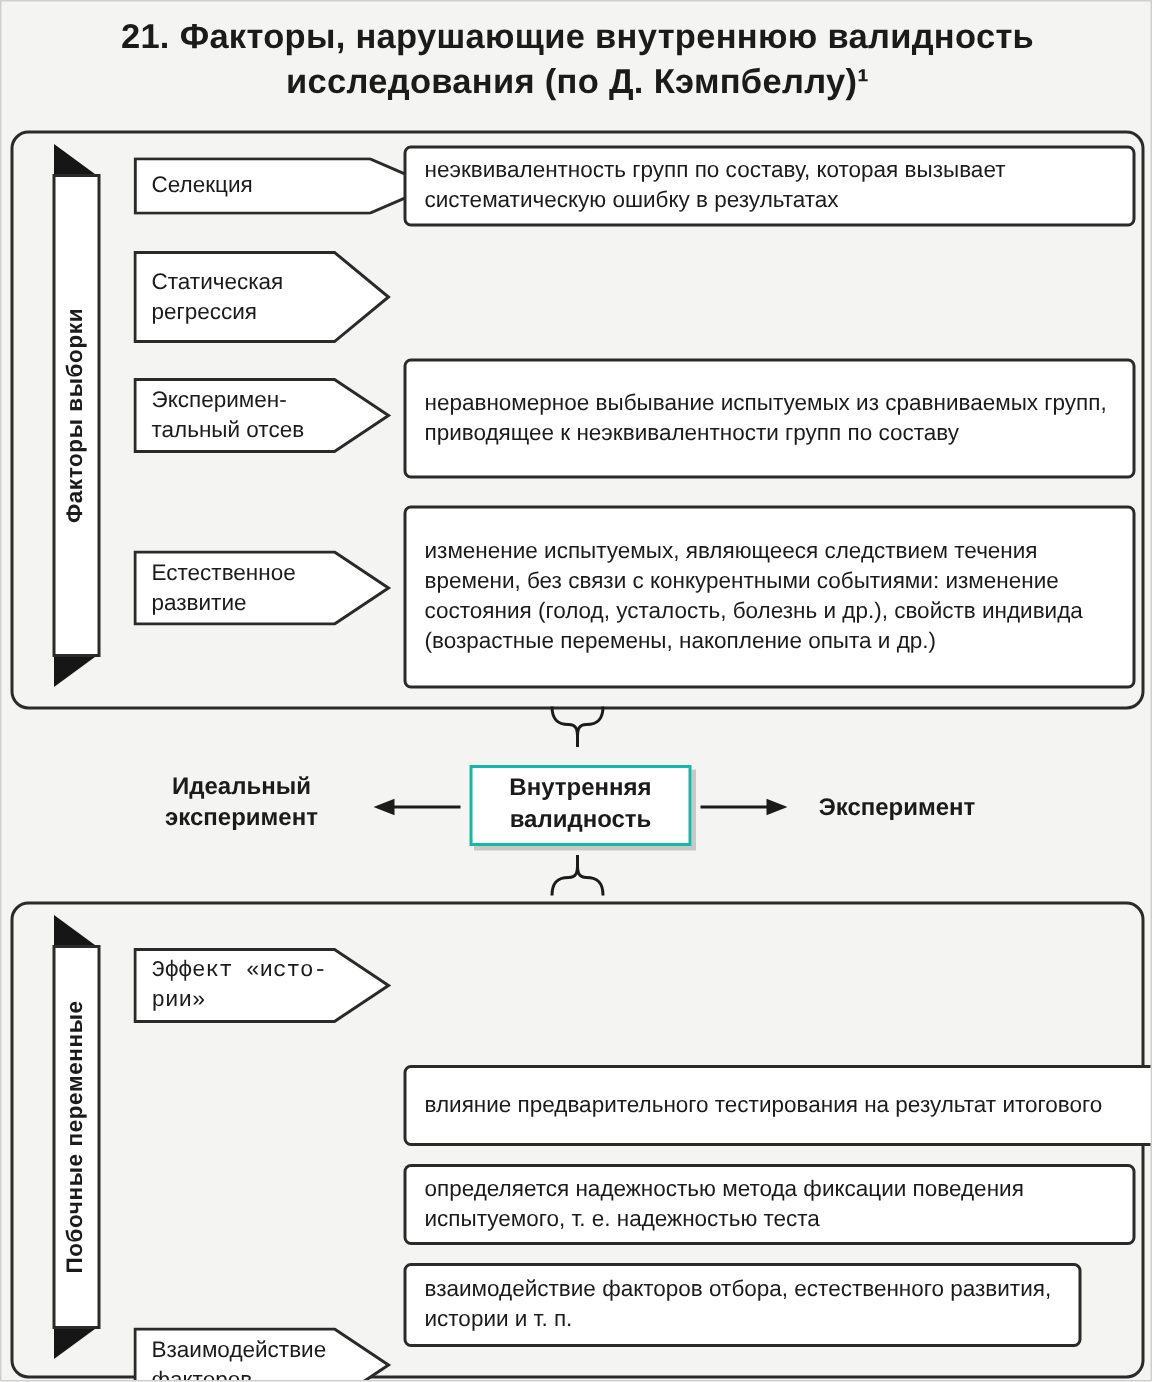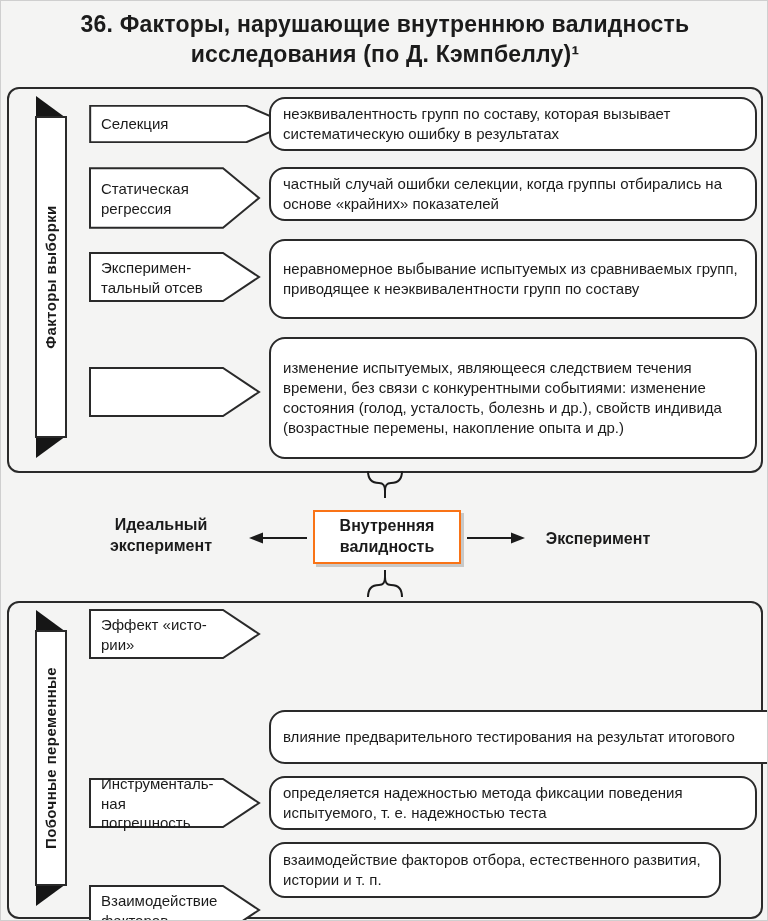--- a/index.html
+++ b/index.html
@@ -13,21 +13,21 @@
     position:absolute; left:0; top:8px; width:768px;
     text-align:center; font-weight:700; font-size:23px; line-height:1.32;
     white-space:pre-line; letter-spacing:0.2px;
   }
   .frame {
     position:absolute; border:2px solid #2a2a2a; border-radius:12px;
     background:transparent;
   }
   .desc-box {
     position:absolute; background:#ffffff; border:2px solid #2a2a2a;
-    border-radius:16px; display:flex; align-items:center; box-sizing:border-box;
+    border-radius:5px; display:flex; align-items:center; box-sizing:border-box;
   }
   .desc-text { padding:4px 12px; font-size:15px; line-height:1.33; }
   .arrow-label { position:absolute; }
   .arrow-label svg { position:absolute; left:0; top:0; width:100%; height:100%; }
   .arrow-text {
     position:absolute; left:12px; right:42px; top:50%;
     transform:translateY(-50%); font-size:15px; line-height:1.3;
     white-space:pre-line;
   }
   .banner { position:absolute; }
@@ -35,37 +35,37 @@
   .banner-text {
     position:absolute; left:50%; top:50%;
     transform:translate(-50%,-50%) rotate(-90deg);
     white-space:nowrap; font-weight:700; font-size:15px; letter-spacing:0.4px;
   }
   .mid-label {
     position:absolute; text-align:center; font-weight:700; font-size:16px;
     line-height:1.3; white-space:pre-line;
   }
   .center-box {
-    position:absolute; background:#ffffff; border:2px solid #f97316;
+    position:absolute; background:#ffffff; border:2px solid #14b8a6;
     display:flex; align-items:center; justify-content:center; text-align:center;
     font-weight:700; font-size:16px; line-height:1.3; white-space:pre-line;
     box-shadow:3px 3px 0 rgba(0,0,0,0.18); box-sizing:border-box;
   }
   .icon-abs { position:absolute; }
   .shape-stroke { fill:#ffffff; stroke:#2a2a2a; stroke-width:2; }
   .wedge { fill:#161616; }
   .line-stroke { stroke:#1b1b1b; stroke-width:2; fill:none; }
   .solid { fill:#1b1b1b; }
 </style>
 </head>
 <body>
 
 <div class="canvas">
 
-  <div class="title">36. Факторы, нарушающие внутреннюю валидность
+  <div class="title">21. Факторы, нарушающие внутреннюю валидность
 исследования (по Д. Кэмпбеллу)¹</div>
 
   <div class="frame" style="left:6px; top:86px; width:752px; height:382px;"></div>
 
   <div class="banner" style="left:26px; top:92px; width:46px; height:368px;">
     <svg width="46" height="368" viewBox="0 0 46 368">
       <polygon class="wedge" points="9,3 39,25 9,25"></polygon>
       <polygon class="wedge" points="9,365 39,343 9,343"></polygon>
       <rect class="shape-stroke" x="9" y="24" width="30" height="320"></rect>
     </svg>
@@ -82,39 +82,38 @@
     <div class="desc-text">неэквивалентность групп по составу, которая вызывает систематическую ошибку в результатах</div>
   </div>
 
   <div class="arrow-label" style="left:88px; top:166px; width:172px; height:62px;">
     <svg viewBox="0 0 172 48" preserveAspectRatio="none">
       <polygon class="shape-stroke" vector-effect="non-scaling-stroke" points="1,1 134,1 170,24 134,47 1,47"></polygon>
     </svg>
     <div class="arrow-text">Статическая
 регрессия</div>
   </div>
-  <div class="desc-box" style="left:268px; top:166px; width:488px; height:54px;">
-    <div class="desc-text">частный случай ошибки селекции, когда группы отбирались на основе «крайних» показателей</div>
-  </div>
 
   <div class="arrow-label" style="left:88px; top:251px; width:172px; height:50px;">
     <svg viewBox="0 0 172 48" preserveAspectRatio="none">
       <polygon class="shape-stroke" vector-effect="non-scaling-stroke" points="1,1 134,1 170,24 134,47 1,47"></polygon>
     </svg>
     <div class="arrow-text">Эксперимен-
 тальный отсев</div>
   </div>
   <div class="desc-box" style="left:268px; top:238px; width:488px; height:80px;">
     <div class="desc-text">неравномерное выбывание испытуемых из сравниваемых групп, приводящее к неэквивалентности групп по составу</div>
   </div>
 
   <div class="arrow-label" style="left:88px; top:366px; width:172px; height:50px;">
     <svg viewBox="0 0 172 48" preserveAspectRatio="none">
       <polygon class="shape-stroke" vector-effect="non-scaling-stroke" points="1,1 134,1 170,24 134,47 1,47"></polygon>
     </svg>
+    <div class="arrow-text">Естественное
+развитие</div>
   </div>
   <div class="desc-box" style="left:268px; top:336px; width:488px; height:122px;">
     <div class="desc-text">изменение испытуемых, являющееся следствием течения времени, без связи с конкурентными событиями: изменение состояния (голод, усталость, болезнь и др.), свойств индивида (возрастные перемены, накопление опыта и др.)</div>
   </div>
 
   <svg class="icon-abs" style="left:364px; top:468px;" width="40" height="30" viewBox="0 0 40 30">
     <path class="line-stroke" d="M3,2 C3,11 7,14 14,14 C19,14 20,17 20,22 L20,29 M37,2 C37,11 33,14 26,14 C21,14 20,17 20,22"></path>
   </svg>
 
   <div class="mid-label" style="left:78px; top:514px; width:164px;">Идеальный
@@ -143,39 +142,32 @@
 
   <div class="banner" style="left:26px; top:606px; width:46px; height:302px;">
     <svg width="46" height="302" viewBox="0 0 46 302">
       <polygon class="wedge" points="9,3 39,25 9,25"></polygon>
       <polygon class="wedge" points="9,299 39,277 9,277"></polygon>
       <rect class="shape-stroke" x="9" y="24" width="30" height="254"></rect>
     </svg>
     <div class="banner-text">Побочные переменные</div>
   </div>
 
-  <div class="arrow-label" style="left:88px; top:608px; width:172px; height:50px;">
+  <div class="arrow-label" style="left:88px; top:631px; width:172px; height:50px;font-family:Liberation Mono, monospace;">
     <svg viewBox="0 0 172 48" preserveAspectRatio="none">
       <polygon class="shape-stroke" vector-effect="non-scaling-stroke" points="1,1 134,1 170,24 134,47 1,47"></polygon>
     </svg>
     <div class="arrow-text">Эффект «исто-
 рии»</div>
   </div>
 
   <div class="desc-box" style="left:268px; top:709px; width:584px; height:54px;">
     <div class="desc-text">влияние предварительного тестирования на результат итогового</div>
   </div>
 
-  <div class="arrow-label" style="left:88px; top:777px; width:172px; height:50px;">
-    <svg viewBox="0 0 172 48" preserveAspectRatio="none">
-      <polygon class="shape-stroke" vector-effect="non-scaling-stroke" points="1,1 134,1 170,24 134,47 1,47"></polygon>
-    </svg>
-    <div class="arrow-text">Инструменталь-
-ная погрешность</div>
-  </div>
   <div class="desc-box" style="left:268px; top:775px; width:488px; height:54px;">
     <div class="desc-text">определяется надежностью метода фиксации поведения испытуемого, т. е. надежностью теста</div>
   </div>
 
   <div class="arrow-label" style="left:88px; top:845px; width:172px; height:50px;margin-top:39px;">
     <svg viewBox="0 0 172 48" preserveAspectRatio="none">
       <polygon class="shape-stroke" vector-effect="non-scaling-stroke" points="1,1 134,1 170,24 134,47 1,47"></polygon>
     </svg>
     <div class="arrow-text">Взаимодействие
 факторов</div>

